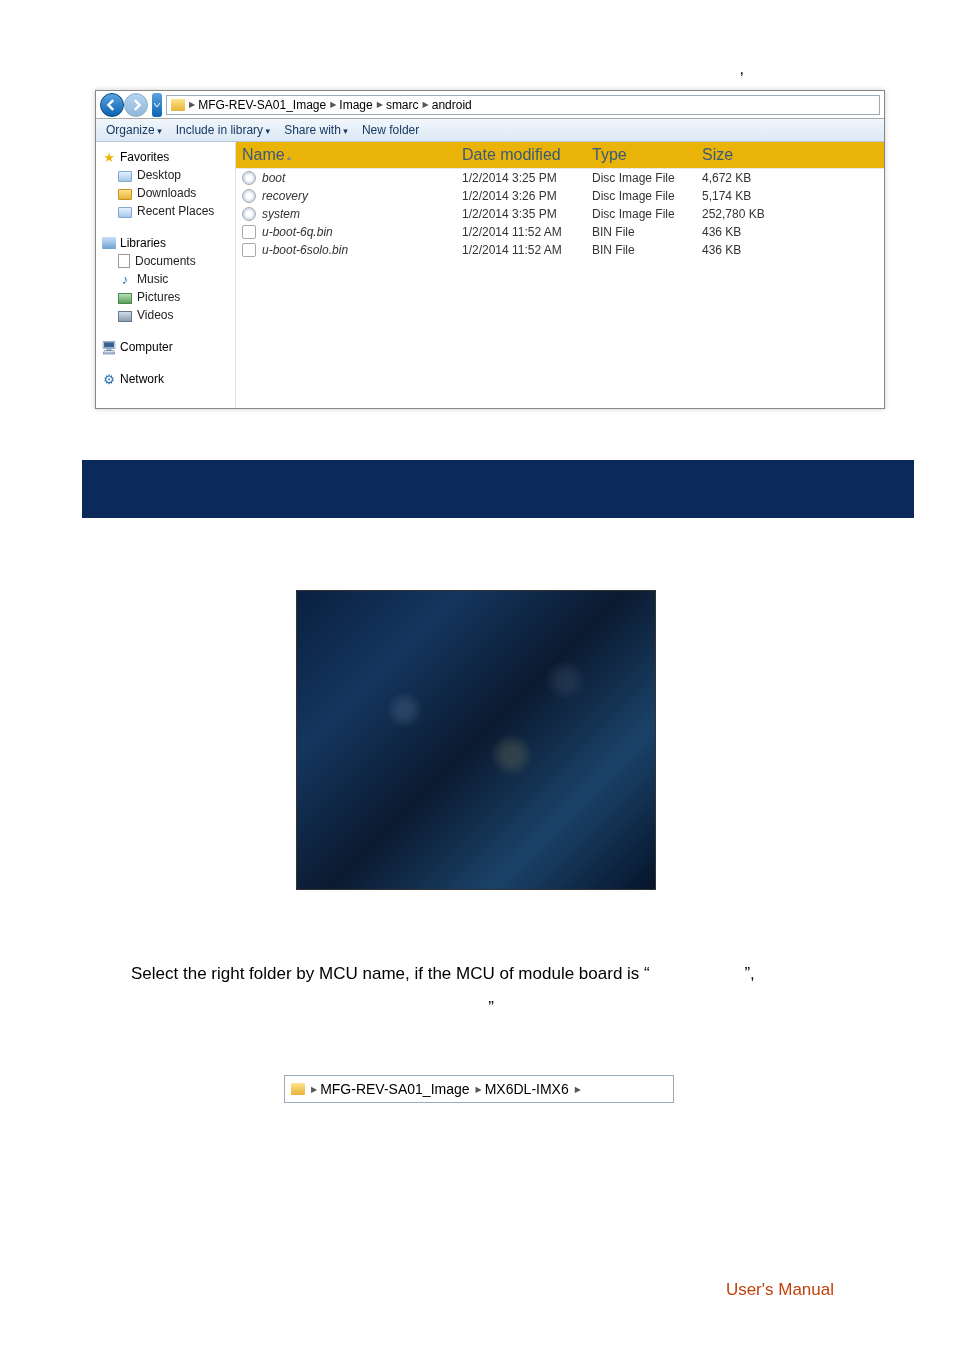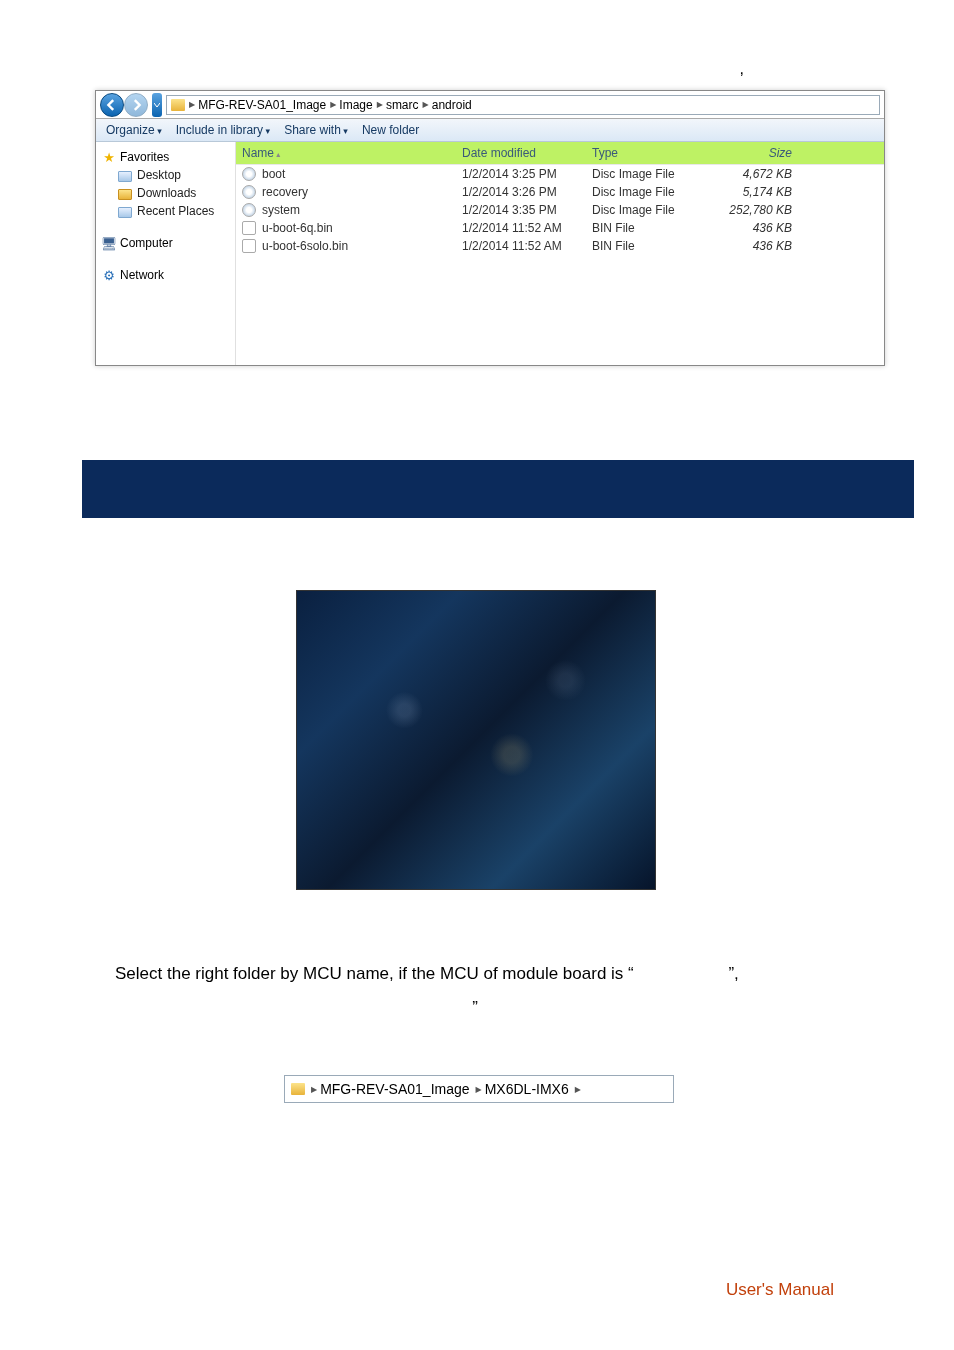--- a/index.html
+++ b/index.html
@@ -79,32 +79,32 @@
   .doc-ico { width: 12px; height: 14px; background: #fff; border: 1px solid #999; position: relative; }
   .music-ico { color: #2a70b8; font-size: 13px; }
   .pic-ico { width: 14px; height: 11px; background: linear-gradient(#b8e0b8,#5aa05a); border: 1px solid #4a8a4a; }
   .vid-ico { width: 14px; height: 11px; background: linear-gradient(#cfdbe8,#8a9eb0); border: 1px solid #667a8e; }
   .comp-ico { color: #3a6090; font-size: 13px; }
   .net-ico { color: #2a70b8; font-size: 13px; }
   .content {
     flex: 1; padding: 0;
   }
   .col-head {
-    display: flex; background: #bef264; border-bottom: 1px solid #e8e8e8;
-    font-size: 12px; color: #3a5a7a; padding: 4px 6px;
+    display: flex; background: #eab308; border-bottom: 1px solid #e8e8e8;
+    font-size: 16px; color: #3a5a7a; padding: 4px 6px;
   }
   .col-name { width: 220px; }
   .col-date { width: 130px; }
   .col-type { width: 110px; }
-  .col-size { width: 90px; text-align: right; font-style: italic; }
+  .col-size { width: 90px; text-align: left; }
   .sort-asc::after { content: " ▴"; font-size: 8px; color: #888; }
   .row {
     display: flex; align-items: center; padding: 2px 6px; font-size: 12px; color: #333;
   }
-  .row .col-name { display: flex; align-items: center; gap: 6px; }
+  .row .col-name { display: flex; align-items: center; gap: 6px; font-style: italic; }
   .file-ico { width: 14px; height: 14px; border: 1px solid #aaa; background: #fff; border-radius: 2px; position: relative; }
   .file-ico.disc { background: radial-gradient(#fff 30%, #c8d8e8 70%); border-radius: 50%; }
   .file-ico.bin { background: #fff; }
 
   
   .blue-bar {
     position: absolute;
     top: 460px; left: 82px; width: 832px; height: 58px;
     background: #0b2a5b;
   }
@@ -123,21 +123,21 @@
     content:"";
     position: absolute; inset: 0;
     background:
       radial-gradient(circle at 30% 40%, rgba(180,200,230,0.15) 2%, transparent 6%),
       radial-gradient(circle at 60% 55%, rgba(200,180,120,0.18) 3%, transparent 8%),
       radial-gradient(circle at 75% 30%, rgba(180,200,230,0.1) 2%, transparent 6%);
   }
 
   
   .body-text {
-    position: absolute; top: 960px; left: 115px; width: 720px;
+    position: absolute; top: 960px; left: 131px; width: 720px;
     font-family: Arial, sans-serif; font-size: 17px; line-height: 28px; color: #000;
   }
   .quote-mid { text-align: center; margin-top: 6px; }
 
   
   .crumb-box {
     position: absolute; top: 1075px; left: 284px; width: 390px; height: 28px;
     border: 1px solid #9aaab8; background: #fff;
     display: flex; align-items: center; padding: 0 6px; gap: 6px;
     font-size: 14px;
@@ -220,20 +220,42 @@
             <span class="folder-ico" style="background:linear-gradient(#fce38a,#e8b33a);border-color:#c89020"></span>
             <span>Downloads</span>
           </div>
         <div class="nav-item">
             <span class="folder-ico"></span>
             <span>Recent Places</span>
           </div>
       </div>
       <div class="nav-group">
         <div class="nav-head">
+          <span class="lib-ico"></span>
+          <span>Libraries</span>
+        </div>
+        <div class="nav-item">
+            <span class="doc-ico"></span>
+            <span>Documents</span>
+          </div>
+        <div class="nav-item">
+            <span class="icon-box music-ico">♪</span>
+            <span>Music</span>
+          </div>
+        <div class="nav-item">
+            <span class="pic-ico"></span>
+            <span>Pictures</span>
+          </div>
+        <div class="nav-item">
+            <span class="vid-ico"></span>
+            <span>Videos</span>
+          </div>
+      </div>
+      <div class="nav-group">
+        <div class="nav-head">
           <span class="icon-box comp-ico">🖥</span>
           <span>Computer</span>
         </div>
       </div>
       <div class="nav-group">
         <div class="nav-head">
           <span class="icon-box net-ico">⚙</span>
           <span>Network</span>
         </div>
       </div>

